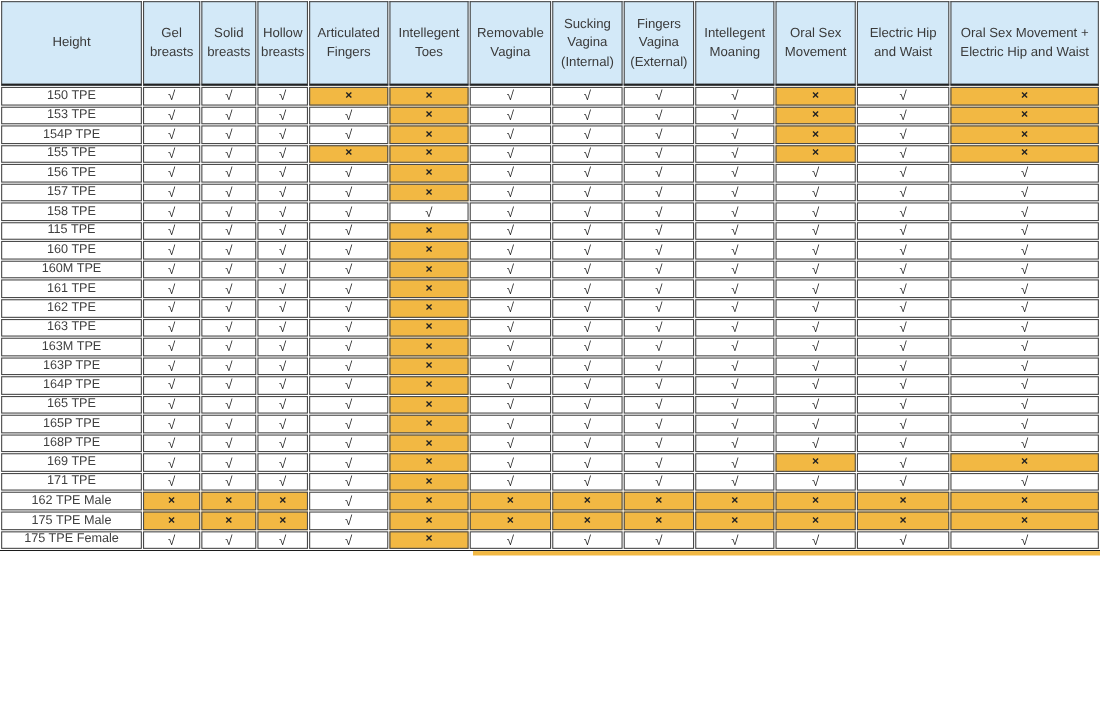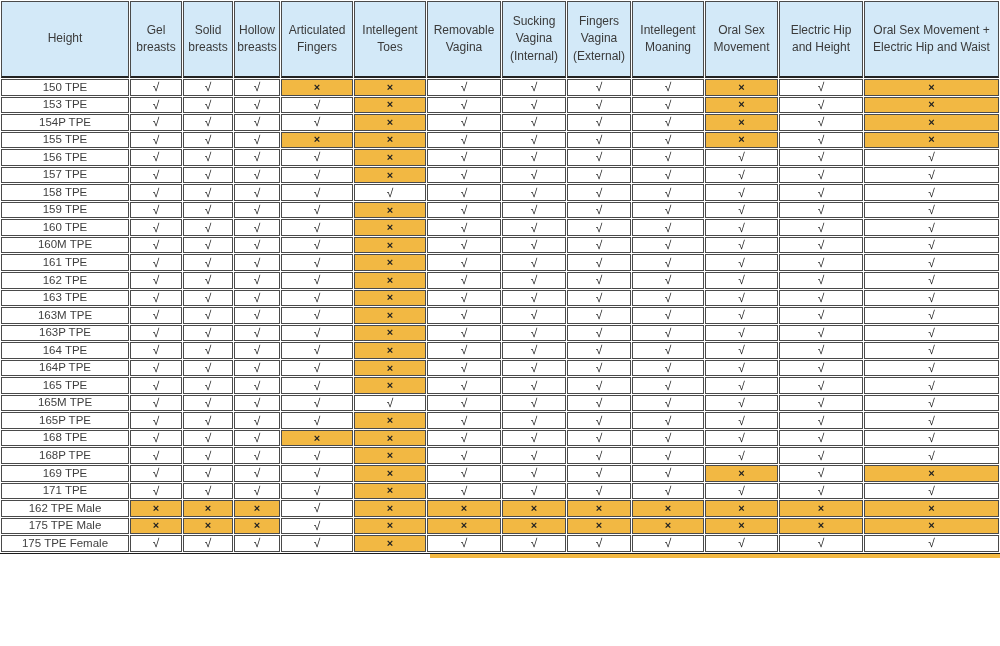--- a/index.html
+++ b/index.html
@@ -115,21 +115,21 @@
           <th>Gel breasts</th>
           <th>Solid breasts</th>
           <th>Hollow breasts</th>
           <th>Articulated Fingers</th>
           <th>Intellegent Toes</th>
           <th>Removable Vagina</th>
           <th>Sucking Vagina (Internal)</th>
           <th>Fingers Vagina (External)</th>
           <th>Intellegent Moaning</th>
           <th>Oral Sex Movement</th>
-          <th>Electric Hip and Height</th>
+          <th>Electric Hip and Waist</th>
           <th>Oral Sex Movement + Electric Hip and Waist</th>
         </tr>
     </thead>
     <tbody>
         <tr>
           <td class="height-cell">150 TPE</td>
           <td class="check-cell">√</td>
           <td class="check-cell">√</td>
           <td class="check-cell">√</td>
           <td class="cross-cell">×</td>
@@ -226,21 +226,21 @@
           <td class="check-cell">√</td>
           <td class="check-cell">√</td>
           <td class="check-cell">√</td>
           <td class="check-cell">√</td>
           <td class="check-cell">√</td>
           <td class="check-cell">√</td>
           <td class="check-cell">√</td>
           <td class="check-cell">√</td>
         </tr>
         <tr>
-          <td class="height-cell">159 TPE</td>
+          <td class="height-cell">115 TPE</td>
           <td class="check-cell">√</td>
           <td class="check-cell">√</td>
           <td class="check-cell">√</td>
           <td class="check-cell">√</td>
           <td class="cross-cell">×</td>
           <td class="check-cell">√</td>
           <td class="check-cell">√</td>
           <td class="check-cell">√</td>
           <td class="check-cell">√</td>
           <td class="check-cell">√</td>
@@ -346,35 +346,20 @@
           <td class="cross-cell">×</td>
           <td class="check-cell">√</td>
           <td class="check-cell">√</td>
           <td class="check-cell">√</td>
           <td class="check-cell">√</td>
           <td class="check-cell">√</td>
           <td class="check-cell">√</td>
           <td class="check-cell">√</td>
         </tr>
         <tr>
-          <td class="height-cell">164 TPE</td>
-          <td class="check-cell">√</td>
-          <td class="check-cell">√</td>
-          <td class="check-cell">√</td>
-          <td class="check-cell">√</td>
-          <td class="cross-cell">×</td>
-          <td class="check-cell">√</td>
-          <td class="check-cell">√</td>
-          <td class="check-cell">√</td>
-          <td class="check-cell">√</td>
-          <td class="check-cell">√</td>
-          <td class="check-cell">√</td>
-          <td class="check-cell">√</td>
-        </tr>
-        <tr>
           <td class="height-cell">164P TPE</td>
           <td class="check-cell">√</td>
           <td class="check-cell">√</td>
           <td class="check-cell">√</td>
           <td class="check-cell">√</td>
           <td class="cross-cell">×</td>
           <td class="check-cell">√</td>
           <td class="check-cell">√</td>
           <td class="check-cell">√</td>
           <td class="check-cell">√</td>
@@ -391,55 +376,25 @@
           <td class="cross-cell">×</td>
           <td class="check-cell">√</td>
           <td class="check-cell">√</td>
           <td class="check-cell">√</td>
           <td class="check-cell">√</td>
           <td class="check-cell">√</td>
           <td class="check-cell">√</td>
           <td class="check-cell">√</td>
         </tr>
         <tr>
-          <td class="height-cell">165M TPE</td>
-          <td class="check-cell">√</td>
-          <td class="check-cell">√</td>
-          <td class="check-cell">√</td>
-          <td class="check-cell">√</td>
-          <td class="check-cell">√</td>
-          <td class="check-cell">√</td>
-          <td class="check-cell">√</td>
-          <td class="check-cell">√</td>
-          <td class="check-cell">√</td>
-          <td class="check-cell">√</td>
-          <td class="check-cell">√</td>
-          <td class="check-cell">√</td>
-        </tr>
-        <tr>
           <td class="height-cell">165P TPE</td>
           <td class="check-cell">√</td>
           <td class="check-cell">√</td>
           <td class="check-cell">√</td>
           <td class="check-cell">√</td>
-          <td class="cross-cell">×</td>
-          <td class="check-cell">√</td>
-          <td class="check-cell">√</td>
-          <td class="check-cell">√</td>
-          <td class="check-cell">√</td>
-          <td class="check-cell">√</td>
-          <td class="check-cell">√</td>
-          <td class="check-cell">√</td>
-        </tr>
-        <tr>
-          <td class="height-cell">168 TPE</td>
-          <td class="check-cell">√</td>
-          <td class="check-cell">√</td>
-          <td class="check-cell">√</td>
-          <td class="cross-cell">×</td>
           <td class="cross-cell">×</td>
           <td class="check-cell">√</td>
           <td class="check-cell">√</td>
           <td class="check-cell">√</td>
           <td class="check-cell">√</td>
           <td class="check-cell">√</td>
           <td class="check-cell">√</td>
           <td class="check-cell">√</td>
         </tr>
         <tr>

